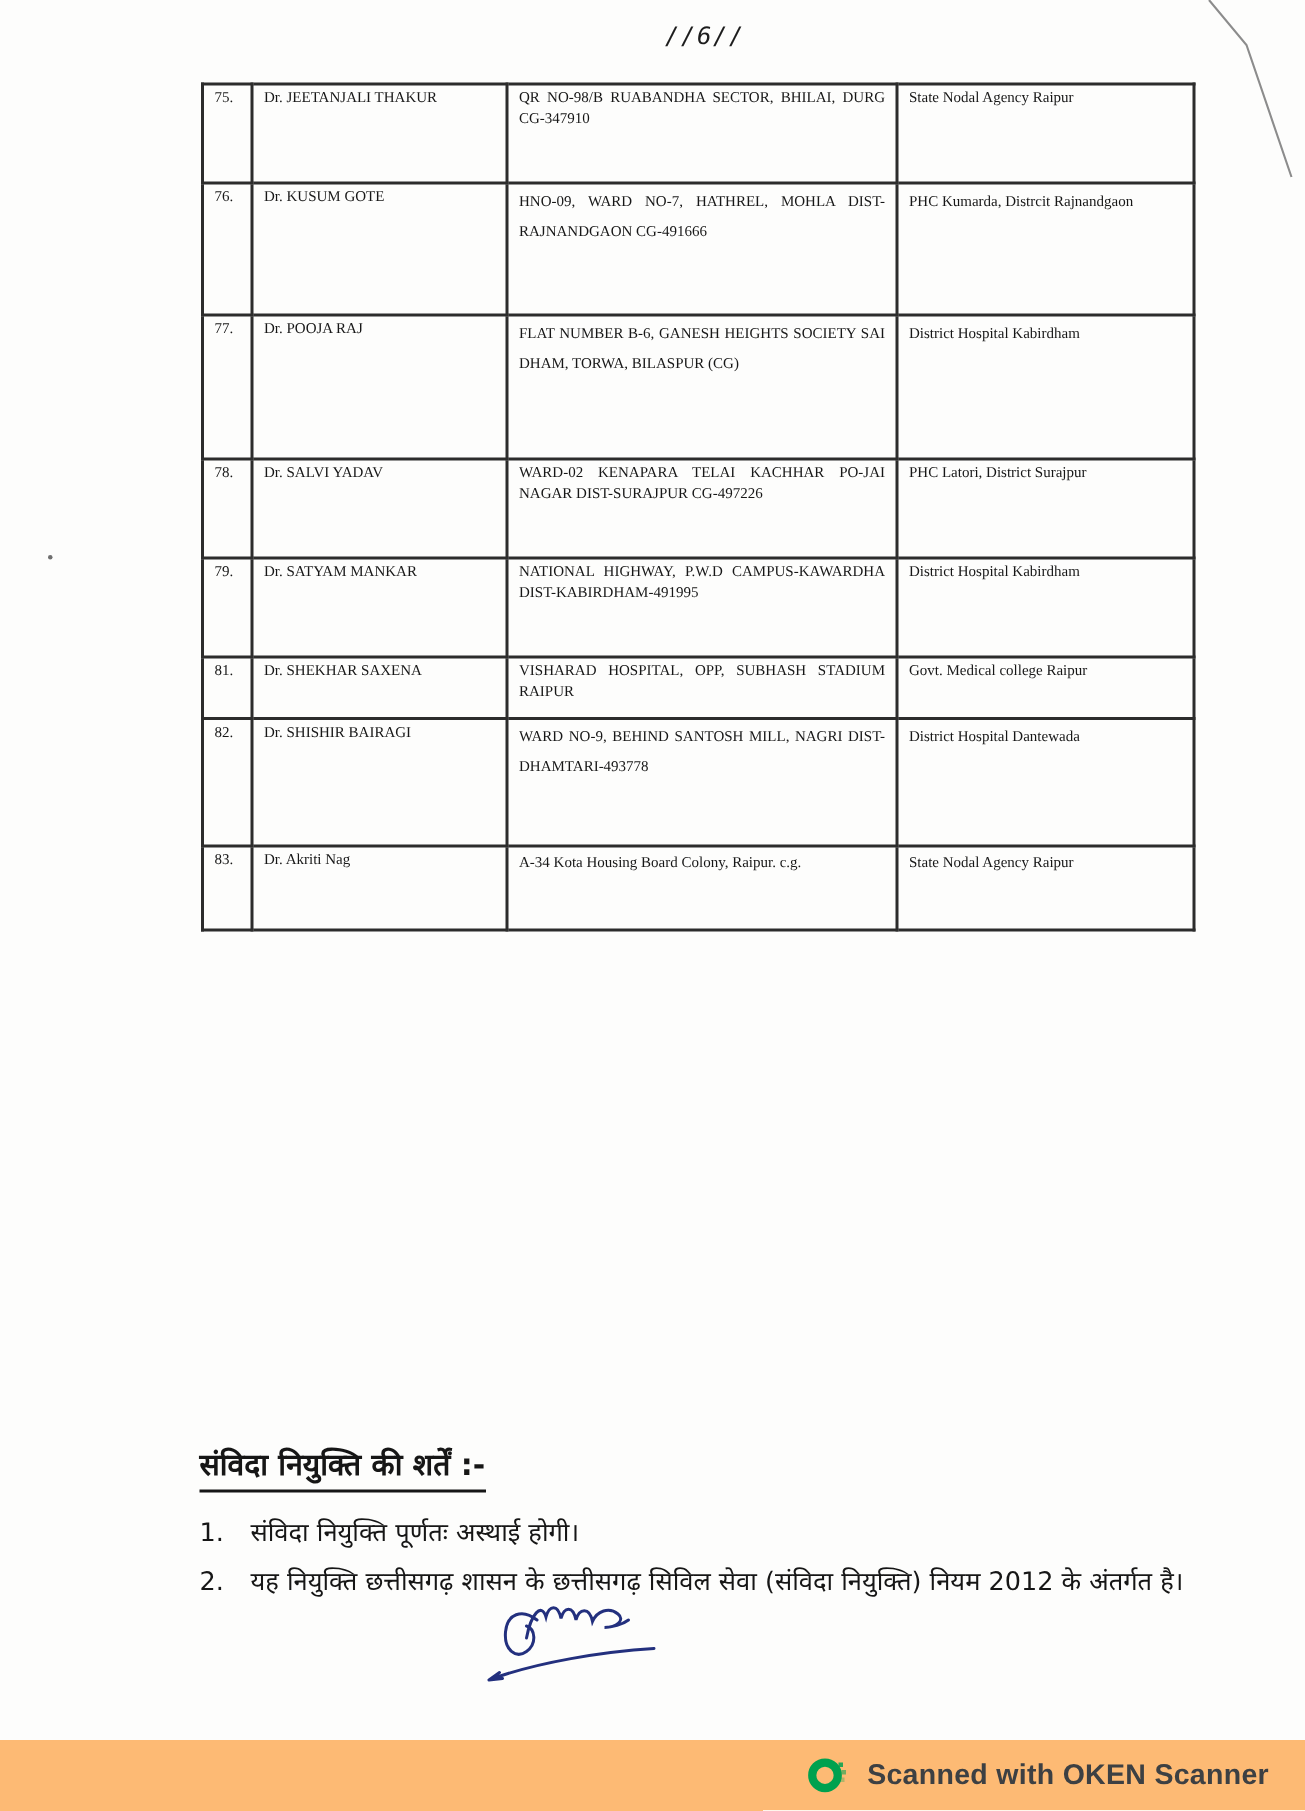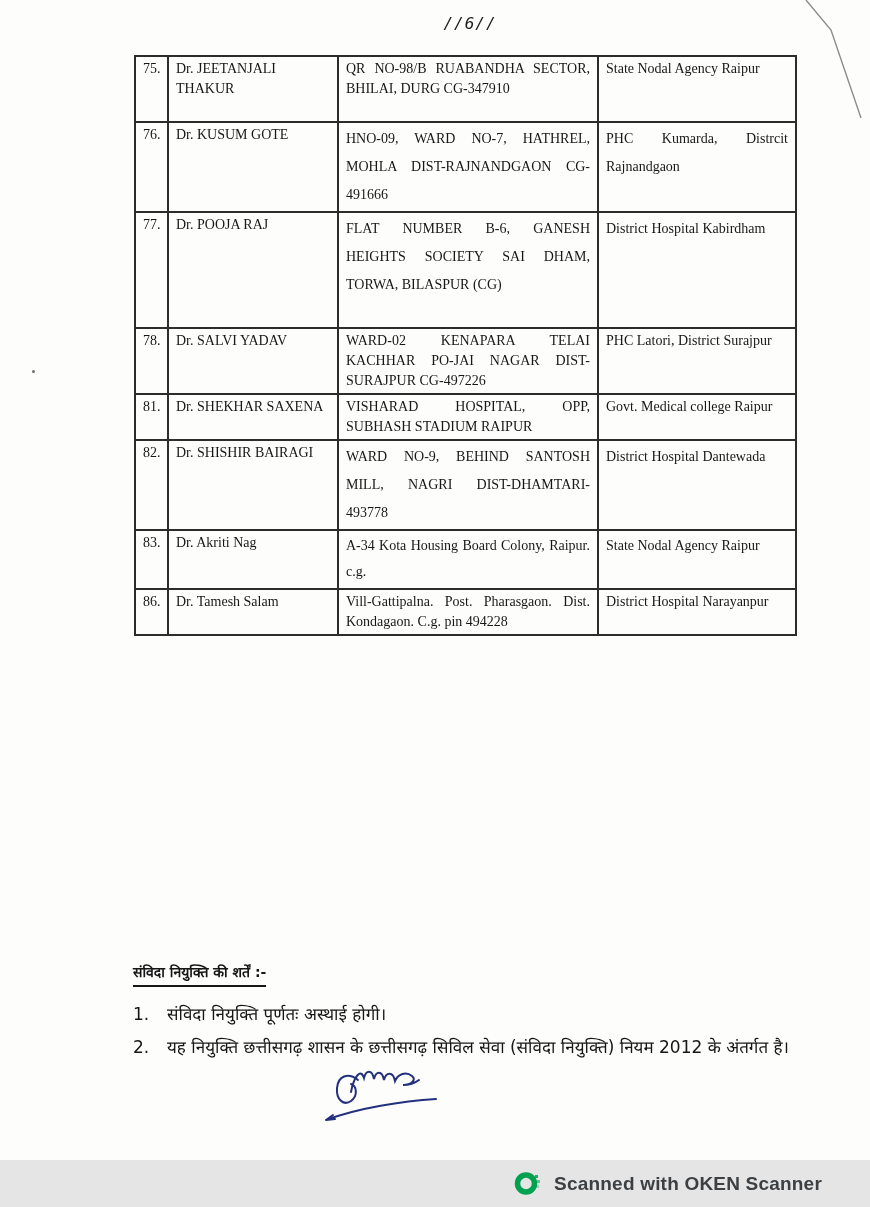--- a/index.html
+++ b/index.html
@@ -23,57 +23,57 @@
   .speck{position:absolute;left:32px;top:370px;width:3px;height:3px;border-radius:50%;background:#6f6f6f;}
   
   table.doc{
     position:absolute;left:134px;top:55px;width:661px;
     border-collapse:collapse;table-layout:fixed;
   }
   table.doc td{
     border:2px solid #2c2c2c;
     vertical-align:top;
     padding:2px 7px 2px 7px;
-    font-size:14px;
+    font-size:10px;
     line-height:1.43;
     overflow:hidden;
   }
   td.sno{padding-left:4px;padding-right:2px;}
   td.addr{text-align:justify;}
   td.post{text-align:justify;}
   
-  .r0{height:66px}.r1{height:88px}.r2{height:116px}.r3{height:66px}
+  .r0{height:66px}.r1{height:88px}.r2{height:96px}.r3{height:66px}
   .r4{height:66px}.r5{height:66px}.r6{height:41px}.r7{height:85px}
   .r8{height:56px}.r9{height:56px}.r10{height:46px}.r11{height:41px}.r12{height:42px}
   
   tr.sp20 td.addr, tr.sp20 td.post{line-height:2.0;border-radius:17px;}
   tr.sp19 td.addr, tr.sp19 td.post{line-height:1.88;}
   
   .conditions{
     position:absolute;left:133px;top:962px;width:680px;
     font-family:"DejaVu Sans", sans-serif;color:#161616;
   }
   .cond-heading{
     display:inline-block;
-    font-size:14px;font-weight:bold;
+    font-size:20px;font-weight:bold;
     border-bottom:2px solid #161616;
     padding-bottom:4px;
   }
   .cond-list{margin-top:14px;}
   .cond-item{display:flex;margin-bottom:7px;font-size:17px;line-height:1.55;}
   .cond-num{width:34px;flex:0 0 34px;}
   .cond-text{flex:1;}
   
   .signature{position:absolute;left:318px;top:1058px;}
   
   .scanner-bar{
     position:absolute;left:0;top:1160px;width:870px;height:47px;
-    background:#e5e5e5;
+    background:#fdba74;
     display:flex;align-items:center;justify-content:flex-end;
-    padding-right:48px;box-sizing:border-box;gap:13px;
+    padding-right:24px;box-sizing:border-box;gap:13px;
   }
   .scanner-text{
     font-family:"Liberation Sans", sans-serif;
     font-size:19px;font-weight:600;color:#3d4043;letter-spacing:.2px;
   }
 </style>
 </head>
 <body>
 
 <div class="page">
@@ -111,43 +111,43 @@
         <td class="name">Dr. POOJA RAJ</td>
         <td class="addr">FLAT NUMBER B-6, GANESH HEIGHTS SOCIETY SAI DHAM, TORWA, BILASPUR (CG)</td>
         <td class="post">District Hospital Kabirdham</td>
       </tr>
       <tr class="r3">
         <td class="sno">78.</td>
         <td class="name">Dr. SALVI YADAV</td>
         <td class="addr">WARD-02 KENAPARA TELAI KACHHAR PO-JAI NAGAR DIST-SURAJPUR CG-497226</td>
         <td class="post">PHC Latori, District Surajpur</td>
       </tr>
+      <tr class="r4">
+        <td class="sno">79.</td>
+        <td class="name">Dr. SATYAM MANKAR</td>
+        <td class="addr">NATIONAL HIGHWAY, P.W.D CAMPUS-KAWARDHA DIST-KABIRDHAM-491995</td>
+        <td class="post">District Hospital Kabirdham</td>
+      </tr>
       <tr class="r6">
         <td class="sno">81.</td>
         <td class="name">Dr. SHEKHAR SAXENA</td>
         <td class="addr">VISHARAD HOSPITAL, OPP, SUBHASH STADIUM RAIPUR</td>
         <td class="post">Govt. Medical college Raipur</td>
       </tr>
       <tr class="r7 sp20">
         <td class="sno">82.</td>
         <td class="name">Dr. SHISHIR BAIRAGI</td>
         <td class="addr">WARD NO-9, BEHIND SANTOSH MILL, NAGRI DIST-DHAMTARI-493778</td>
         <td class="post">District Hospital Dantewada</td>
       </tr>
       <tr class="r8 sp19">
         <td class="sno">83.</td>
         <td class="name">Dr. Akriti Nag</td>
         <td class="addr">A-34 Kota Housing Board Colony, Raipur. c.g.</td>
         <td class="post">State Nodal Agency Raipur</td>
-      </tr>
-      <tr class="r11">
-        <td class="sno">86.</td>
-        <td class="name">Dr. Tamesh Salam</td>
-        <td class="addr">Vill-Gattipalna. Post. Pharasgaon. Dist. Kondagaon. C.g. pin 494228</td>
-        <td class="post">District Hospital Narayanpur</td>
       </tr>
     </tbody>
   </table>
 
   <div class="conditions">
     <span class="cond-heading">संविदा नियुक्ति की शर्तें :-</span>
     <div class="cond-list">
       <div class="cond-item">
         <span class="cond-num">1.</span>
         <span class="cond-text">संविदा नियुक्ति पूर्णतः अस्थाई होगी।</span>

